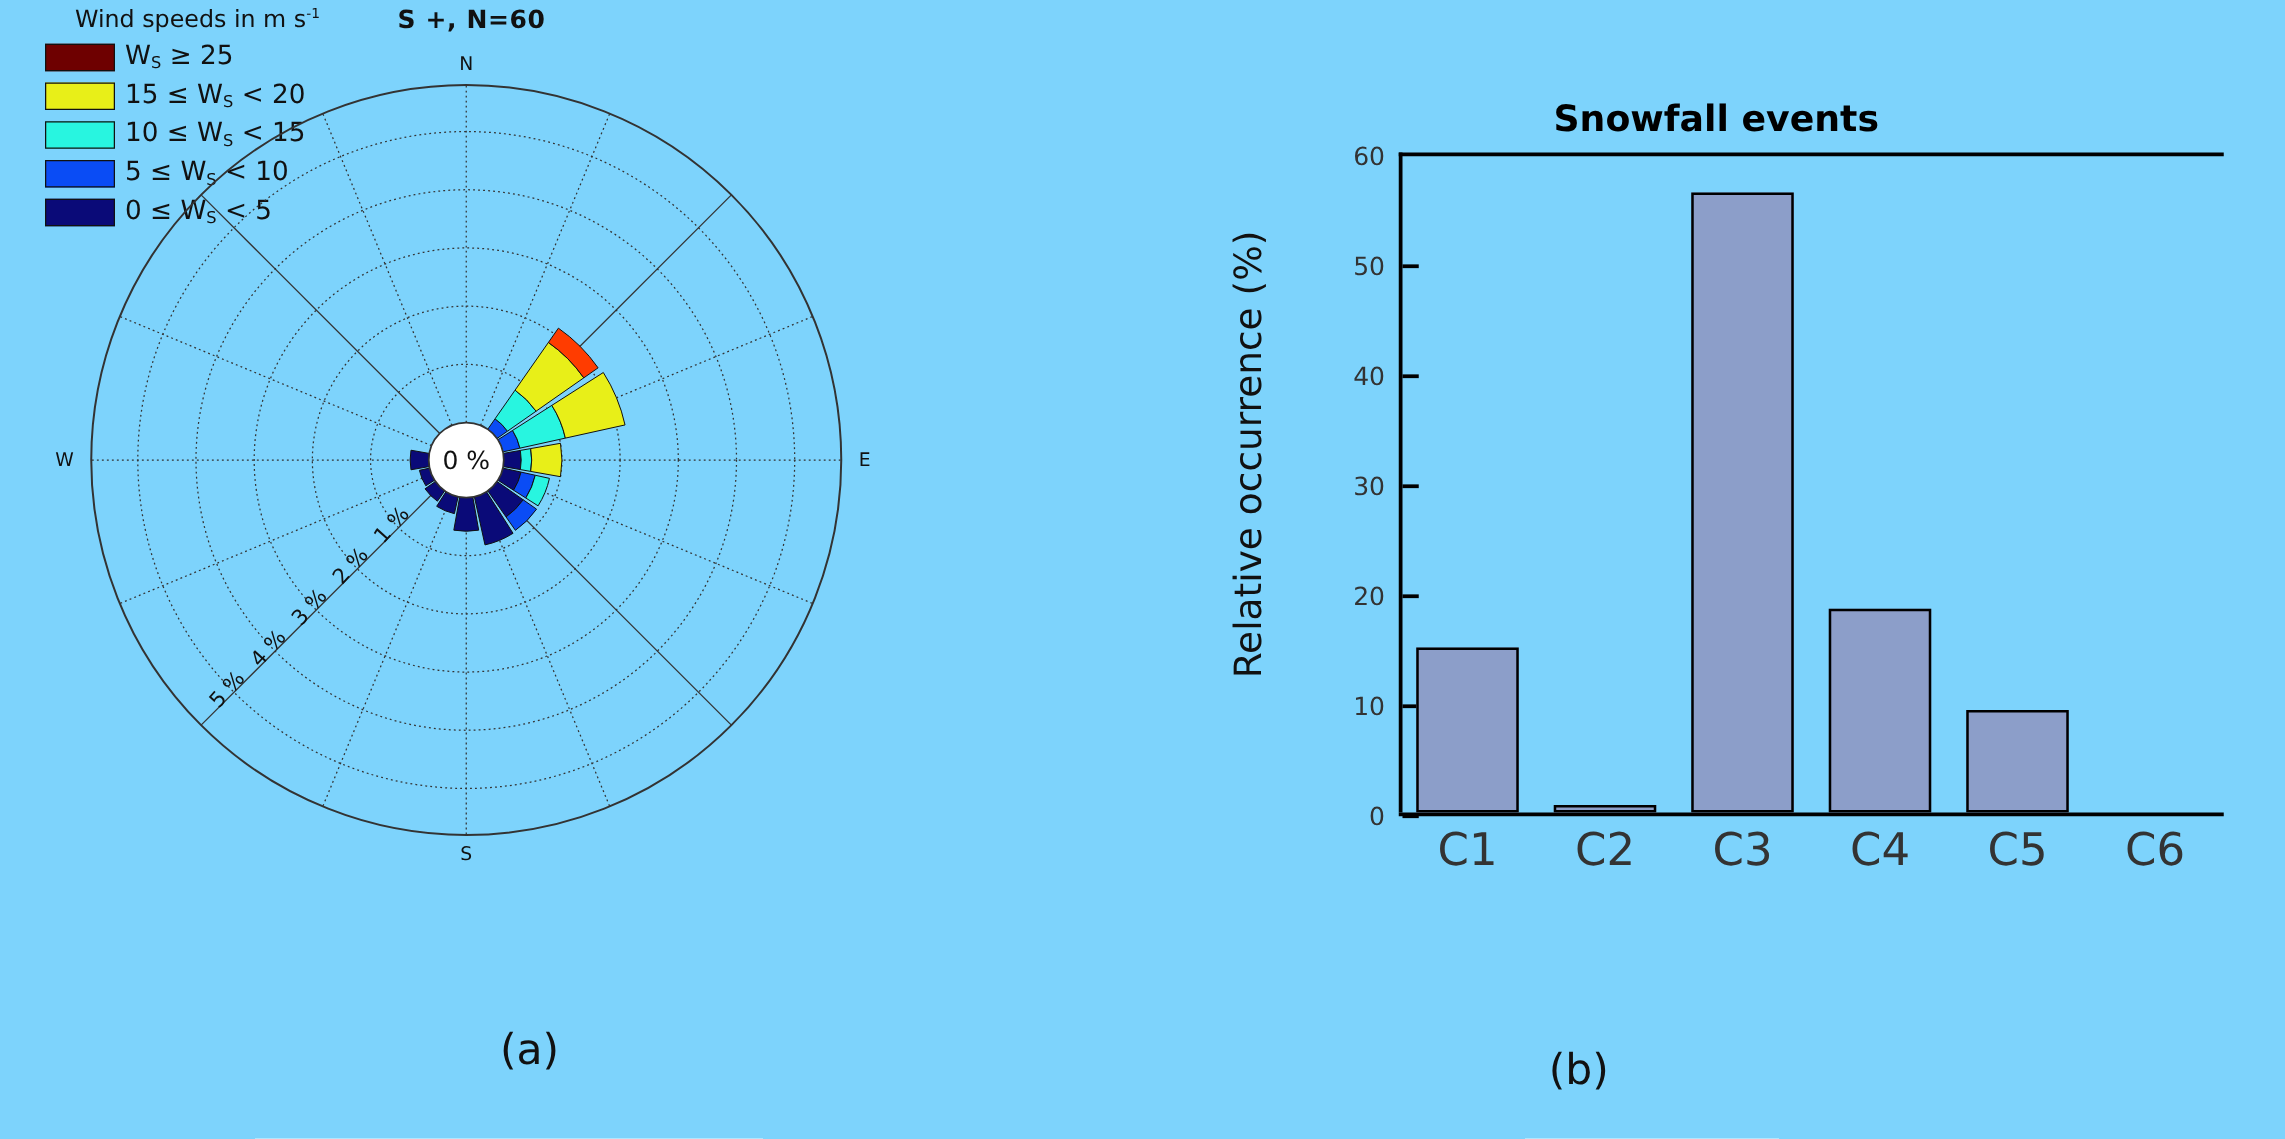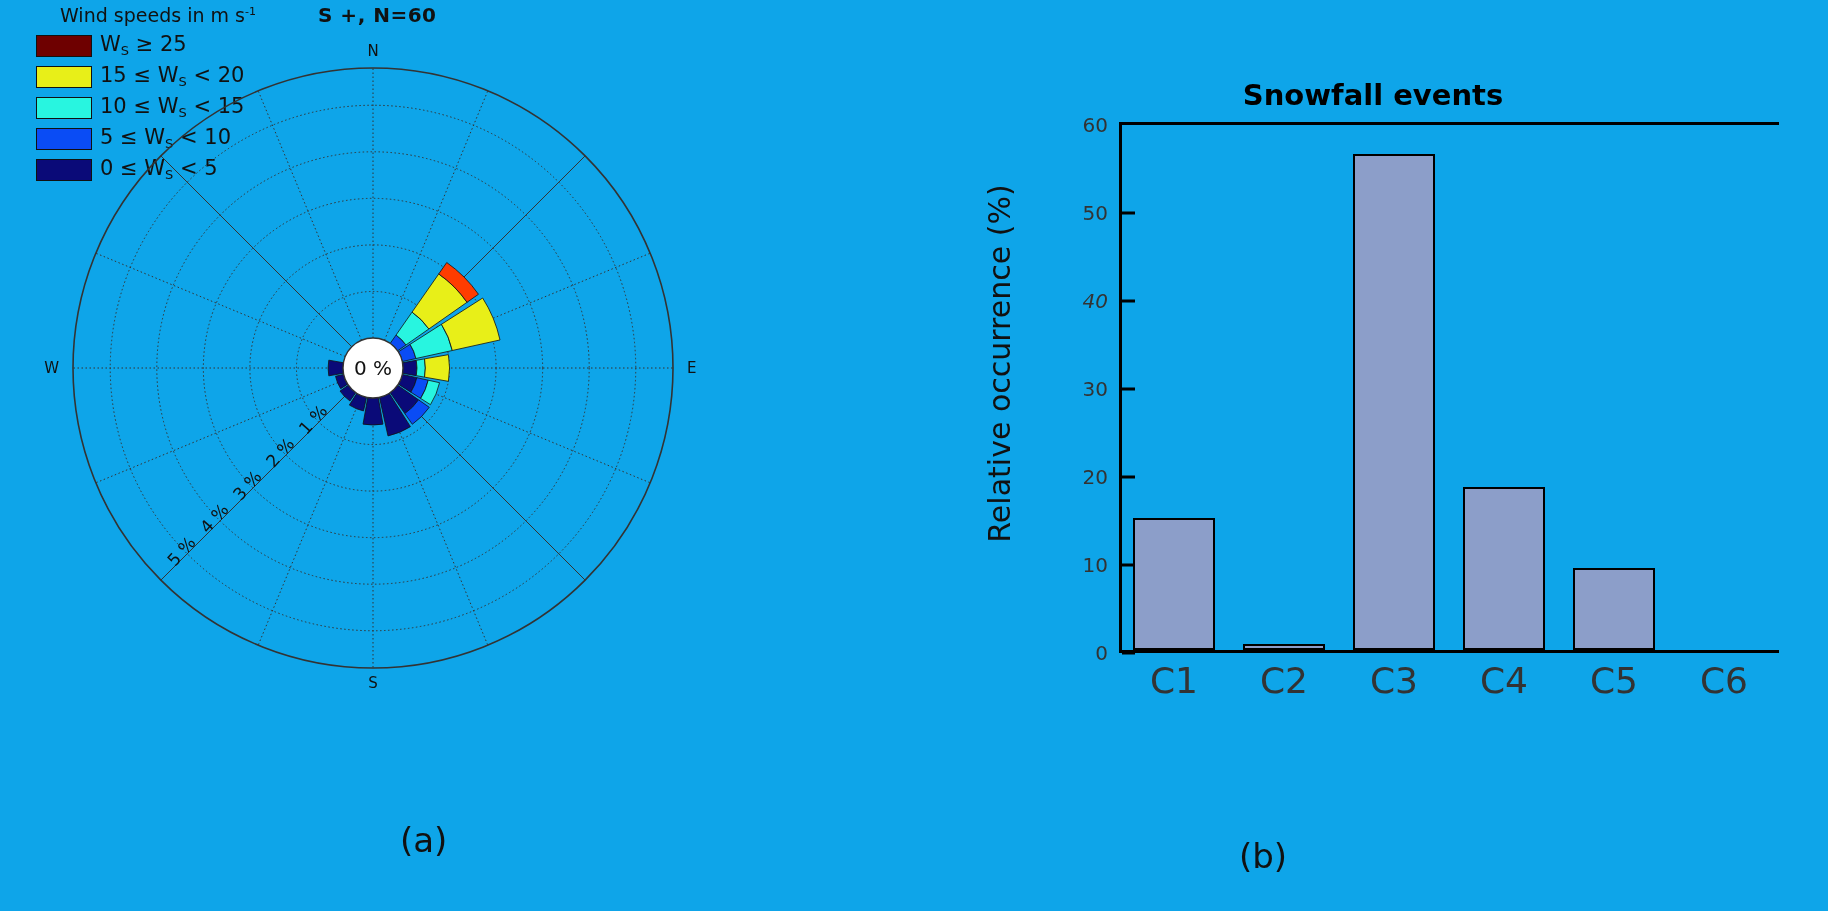--- a/index.html
+++ b/index.html
@@ -1,17 +1,17 @@
 <!DOCTYPE html>
 <html><head>
 <meta charset="utf-8">
 <style>
   html,body{margin:0;padding:0;background:#ffffff;}
   body{width:1828px;height:911px;font-family:"DejaVu Sans",sans-serif;color:#1a1a1a;overflow:hidden;}
-  #figure{position:relative;width:1828px;height:911px;background:#0ea5e9;}
+  #figure{position:relative;width:1828px;height:911px;background:#7dd3fc;}
 
   
   #panel-a{position:absolute;left:0;top:0;width:920px;height:911px;}
 
   #legend{position:absolute;left:8px;top:4px;width:290px;}
   #legend-title{font-size:19px;color:#111;margin:0 0 4px 52px;white-space:nowrap;}
   #legend-title sup{font-size:11px;vertical-align:super;}
   .legend-row{display:flex;align-items:center;height:31px;margin-left:28px;}
   .legend-swatch{width:56px;height:22px;border:1px solid #111;box-sizing:border-box;flex:0 0 auto;}
   .legend-label{font-size:21px;margin-left:8px;color:#111;white-space:nowrap;line-height:1;}
@@ -163,21 +163,21 @@
     <div id="plot">
       <div id="yticks"></div>
     <div class="ytick" style="top: 528px;">0</div>
         <div class="ytick-mark" style="top: 528px;"></div>
         <div class="ytick" style="top: 440px;">10</div>
         <div class="ytick-mark" style="top: 440px;"></div>
         <div class="ytick" style="top: 352px;">20</div>
         <div class="ytick-mark" style="top: 352px;"></div>
         <div class="ytick" style="top: 264px;">30</div>
         <div class="ytick-mark" style="top: 264px;"></div>
-        <div class="ytick" style="top: 176px; font-style: italic;">40</div>
+        <div class="ytick" style="top: 176px;">40</div>
         <div class="ytick-mark" style="top: 176px;"></div>
         <div class="ytick" style="top: 88px;">50</div>
         <div class="ytick-mark" style="top: 88px;"></div>
         <div class="ytick" style="top: 0px;">60</div>
       </div>
     <div id="xaxis"></div>
     <div id="bars">
         <div class="bar-slot">
           <div class="bar" style="height: 132px; background: rgb(140, 158, 201); border-color: rgb(0, 0, 0);"></div>
         </div>

